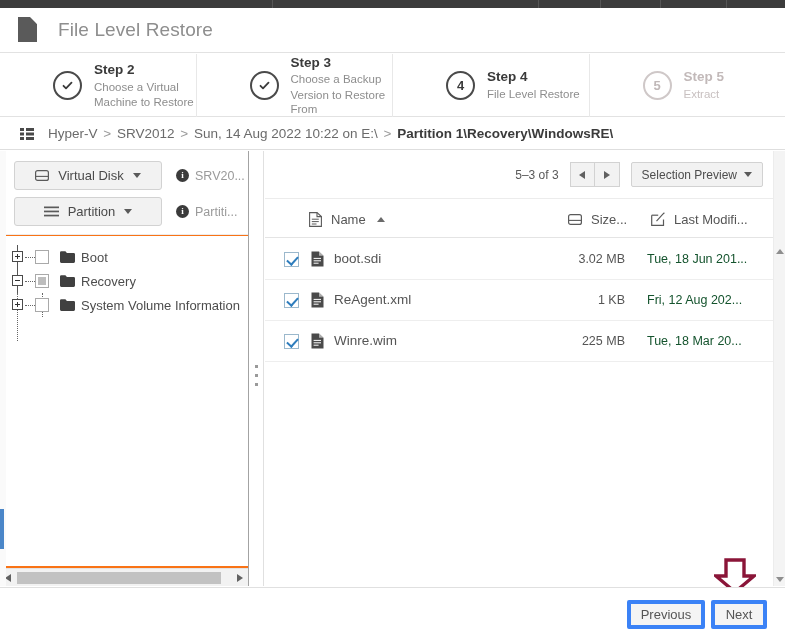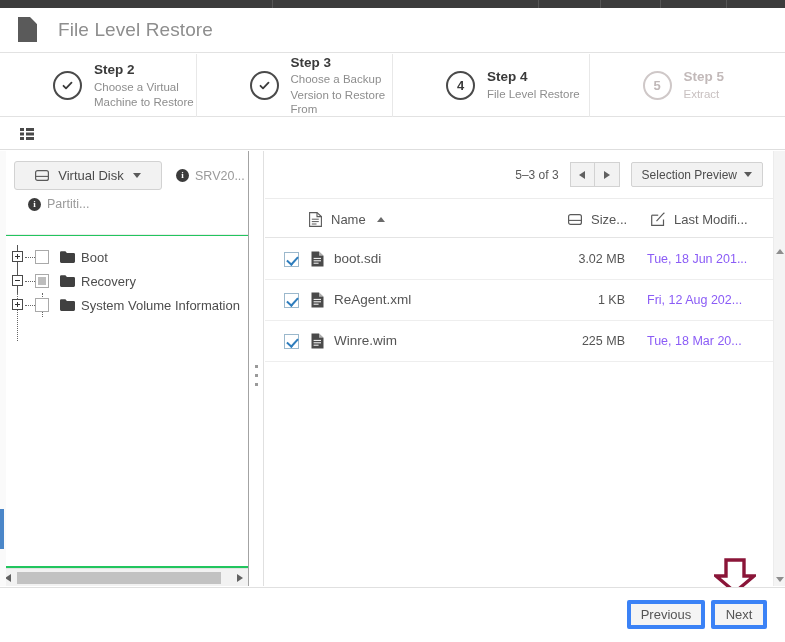--- a/index.html
+++ b/index.html
@@ -74,21 +74,21 @@
     display:flex; align-items:center;
   }
   .crumb-icon { margin-left:20px; width:14px; height:12px; display:block; }
   .crumb-path { margin-left:14px; font-size:13.5px; color:#6b6b6b; white-space:nowrap; }
   .crumb-path .sep { color:#9b9b9b; padding:0 2px; }
   .crumb-path .cur { color:#3b3b3b; font-weight:700; }
 
   
   .left-pane {
     position:absolute; left:0; top:151px; width:249px; height:435px;
-    background:#22c55e; border-right:1px solid #a3a3a3;
+    background:#f97316; border-right:1px solid #a3a3a3;
   }
   .sel-controls {
     position:absolute; left:0; top:0; width:248px; height:84px;
     border-bottom:1px solid #ececec; background:#fff;
   }
   .ctrl-row { position:absolute; display:flex; align-items:center; }
   .ctrl-row.r1 { left:14px; top:10px; }
   .ctrl-row.r2 { left:14px; top:46px; }
   .combo {
     height:29px; width:148px; background:#f2f2f2; border:1px solid #d2d2d2;
@@ -216,21 +216,21 @@
     border-bottom:1px solid #eee; background:#fff;
   }
   .frow .rcb { position:absolute; left:19px; top:13px; width:15px; height:15px; border:1px solid #9bb8cc; background:#fff; cursor:pointer; }
   .frow .rcb::after {
     content:""; position:absolute; left:4px; top:1px; width:5px; height:9px;
     border:solid #2e7dbd; border-width:0 2px 2px 0; transform:rotate(42deg);
   }
   .frow .ficon { position:absolute; left:46px; top:12px; }
   .frow .fname { position:absolute; left:69px; top:12px; font-size:13.5px; color:#555; }
   .frow .fsize { position:absolute; right:148px; top:13px; font-size:12.5px; color:#555; }
-  .frow .fdate { position:absolute; left:382px; top:13px; font-size:12.5px; color:#8b5cf6; white-space:nowrap; }
+  .frow .fdate { position:absolute; left:382px; top:13px; font-size:12.5px; color:#14532d; white-space:nowrap; }
 
   
   .vscroll {
     position:absolute; left:508px; top:0; width:12px; height:435px;
     background:#f4f4f4; border-left:1px solid #ececec;
   }
   .vscroll .ar { position:absolute; left:2px; width:0; height:0; }
   .vscroll .ar.up { top:98px; border-left:4px solid transparent; border-right:4px solid transparent; border-bottom:5px solid #8e8e8e; }
   .vscroll .ar.dn { top:426px; border-left:4px solid transparent; border-right:4px solid transparent; border-top:5px solid #8e8e8e; }
 
@@ -318,20 +318,29 @@
 
   <div class="crumbbar">
     <svg class="crumb-icon" viewBox="0 0 14 12">
       <rect x="0" y="0" width="4" height="3" fill="#4a4a4a"></rect>
         <rect x="6" y="0" width="8" height="3" fill="#4a4a4a"></rect>
       <rect x="0" y="4.5" width="4" height="3" fill="#4a4a4a"></rect>
         <rect x="6" y="4.5" width="8" height="3" fill="#4a4a4a"></rect>
       <rect x="0" y="9" width="4" height="3" fill="#4a4a4a"></rect>
         <rect x="6" y="9" width="8" height="3" fill="#4a4a4a"></rect>
     </svg>
+    <div class="crumb-path">
+      <span>Hyper-V</span>
+      <span class="sep">&gt;</span>
+      <span>SRV2012</span>
+      <span class="sep">&gt;</span>
+      <span>Sun, 14 Aug 2022 10:22 on E:\</span>
+      <span class="sep">&gt;</span>
+      <span class="cur">Partition 1\Recovery\WindowsRE\</span>
+    </div>
   </div>
 
   <div class="left-pane">
 
     <div class="sel-controls">
       <div class="ctrl-row r1">
         <div class="combo">
           <span class="cicon">
             <svg width="14" height="11" viewBox="0 0 14 11">
                 <rect x="0.6" y="0.6" width="12.8" height="9.8" rx="2" fill="none" stroke="#5a5a5a" stroke-width="1.2"></rect>
@@ -341,20 +350,31 @@
           <span>Virtual Disk</span>
           <span class="caret"></span>
         </div>
         <div class="info-link">
           <span class="info-dot">i</span>
           <span class="info-txt">SRV20...</span>
         </div>
       </div>
 
       <div class="ctrl-row r2">
+        <div class="combo">
+          <span class="cicon">
+            <svg width="15" height="11" viewBox="0 0 15 11">
+                <rect x="0" y="0.5" width="15" height="1.7" fill="#5a5a5a"></rect>
+                <rect x="0" y="4.6" width="15" height="1.7" fill="#5a5a5a"></rect>
+                <rect x="0" y="8.7" width="15" height="1.7" fill="#5a5a5a"></rect>
+              </svg>
+          </span>
+          <span>Partition</span>
+          <span class="caret"></span>
+        </div>
         <div class="info-link">
           <span class="info-dot">i</span>
           <span class="info-txt">Partiti...</span>
         </div>
       </div>
     </div>
 
     <div class="tree">
 
       <div class="vline" style="top:9px;  height:24px;"></div>

